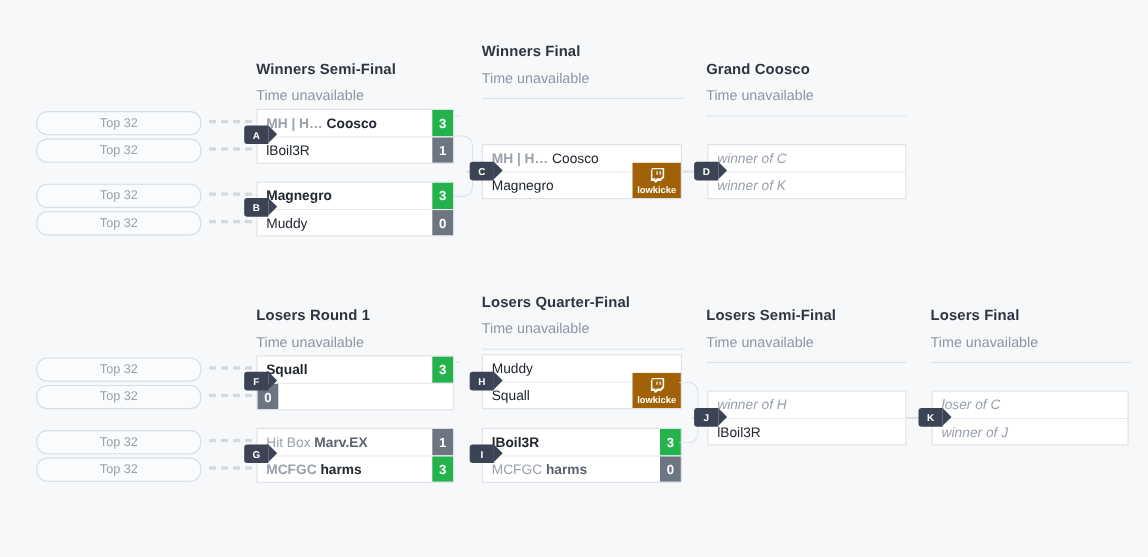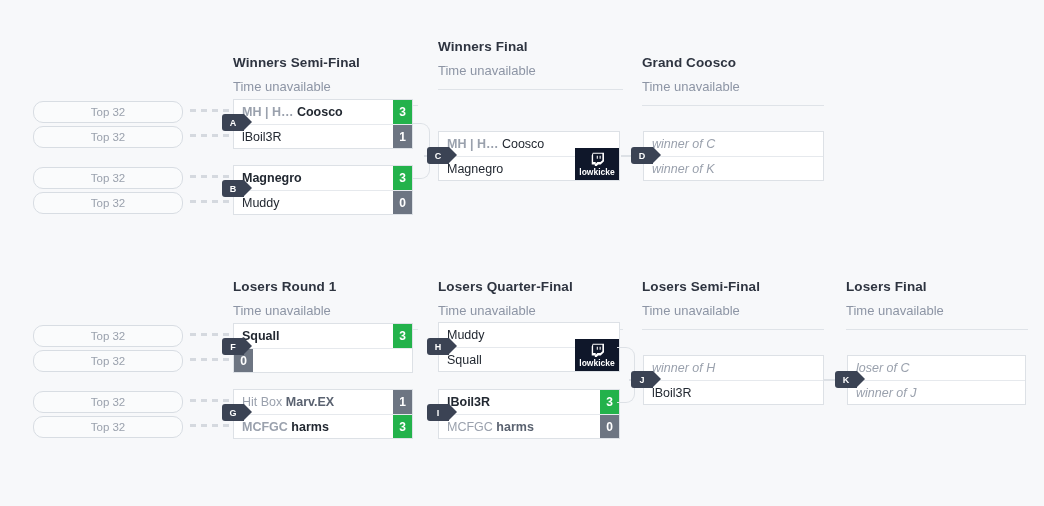--- a/index.html
+++ b/index.html
@@ -87,21 +87,21 @@
     content: ""; position: absolute; left: 100%; top: 0;
     width: 0; height: 0;
     border-top: 8.5px solid transparent;
     border-bottom: 8.5px solid transparent;
     border-left: 8px solid #3b4354;
   }
 
   
   .stream {
     flex: 0 0 auto; width: 44px; align-self: stretch;
-    background: #0f172a; color: #ffffff;
+    background: #a16207; color: #ffffff;
     display: flex; flex-direction: column;
     align-items: center; justify-content: center; gap: 2px; margin-top: 16px;
   }
   .stream svg { display: block; }
   .stream .sname {
     font-size: 8.5px; font-weight: bold; line-height: 1;
     white-space: nowrap; overflow: hidden; max-width: 42px;
   }
 
   
@@ -137,21 +137,21 @@
     <div class="round-time">Time unavailable</div>
     <div class="round-rule"></div>
   </div>
 
   <div class="round-head" style="left:233px; top:245px; width:185px;">
     <div class="round-title">Losers Round 1</div>
     <div class="round-time">Time unavailable</div>
     <div class="round-rule"></div>
   </div>
 
-  <div class="round-head" style="left:438px; top:245px; width:185px;">
+  <div class="round-head" style="left:438px; top:233px; width:185px;">
     <div class="round-title">Losers Quarter-Final</div>
     <div class="round-time">Time unavailable</div>
     <div class="round-rule"></div>
   </div>
 
   <div class="round-head" style="left:642px; top:245px; width:182px;">
     <div class="round-title">Losers Semi-Final</div>
     <div class="round-time">Time unavailable</div>
     <div class="round-rule"></div>
   </div>

